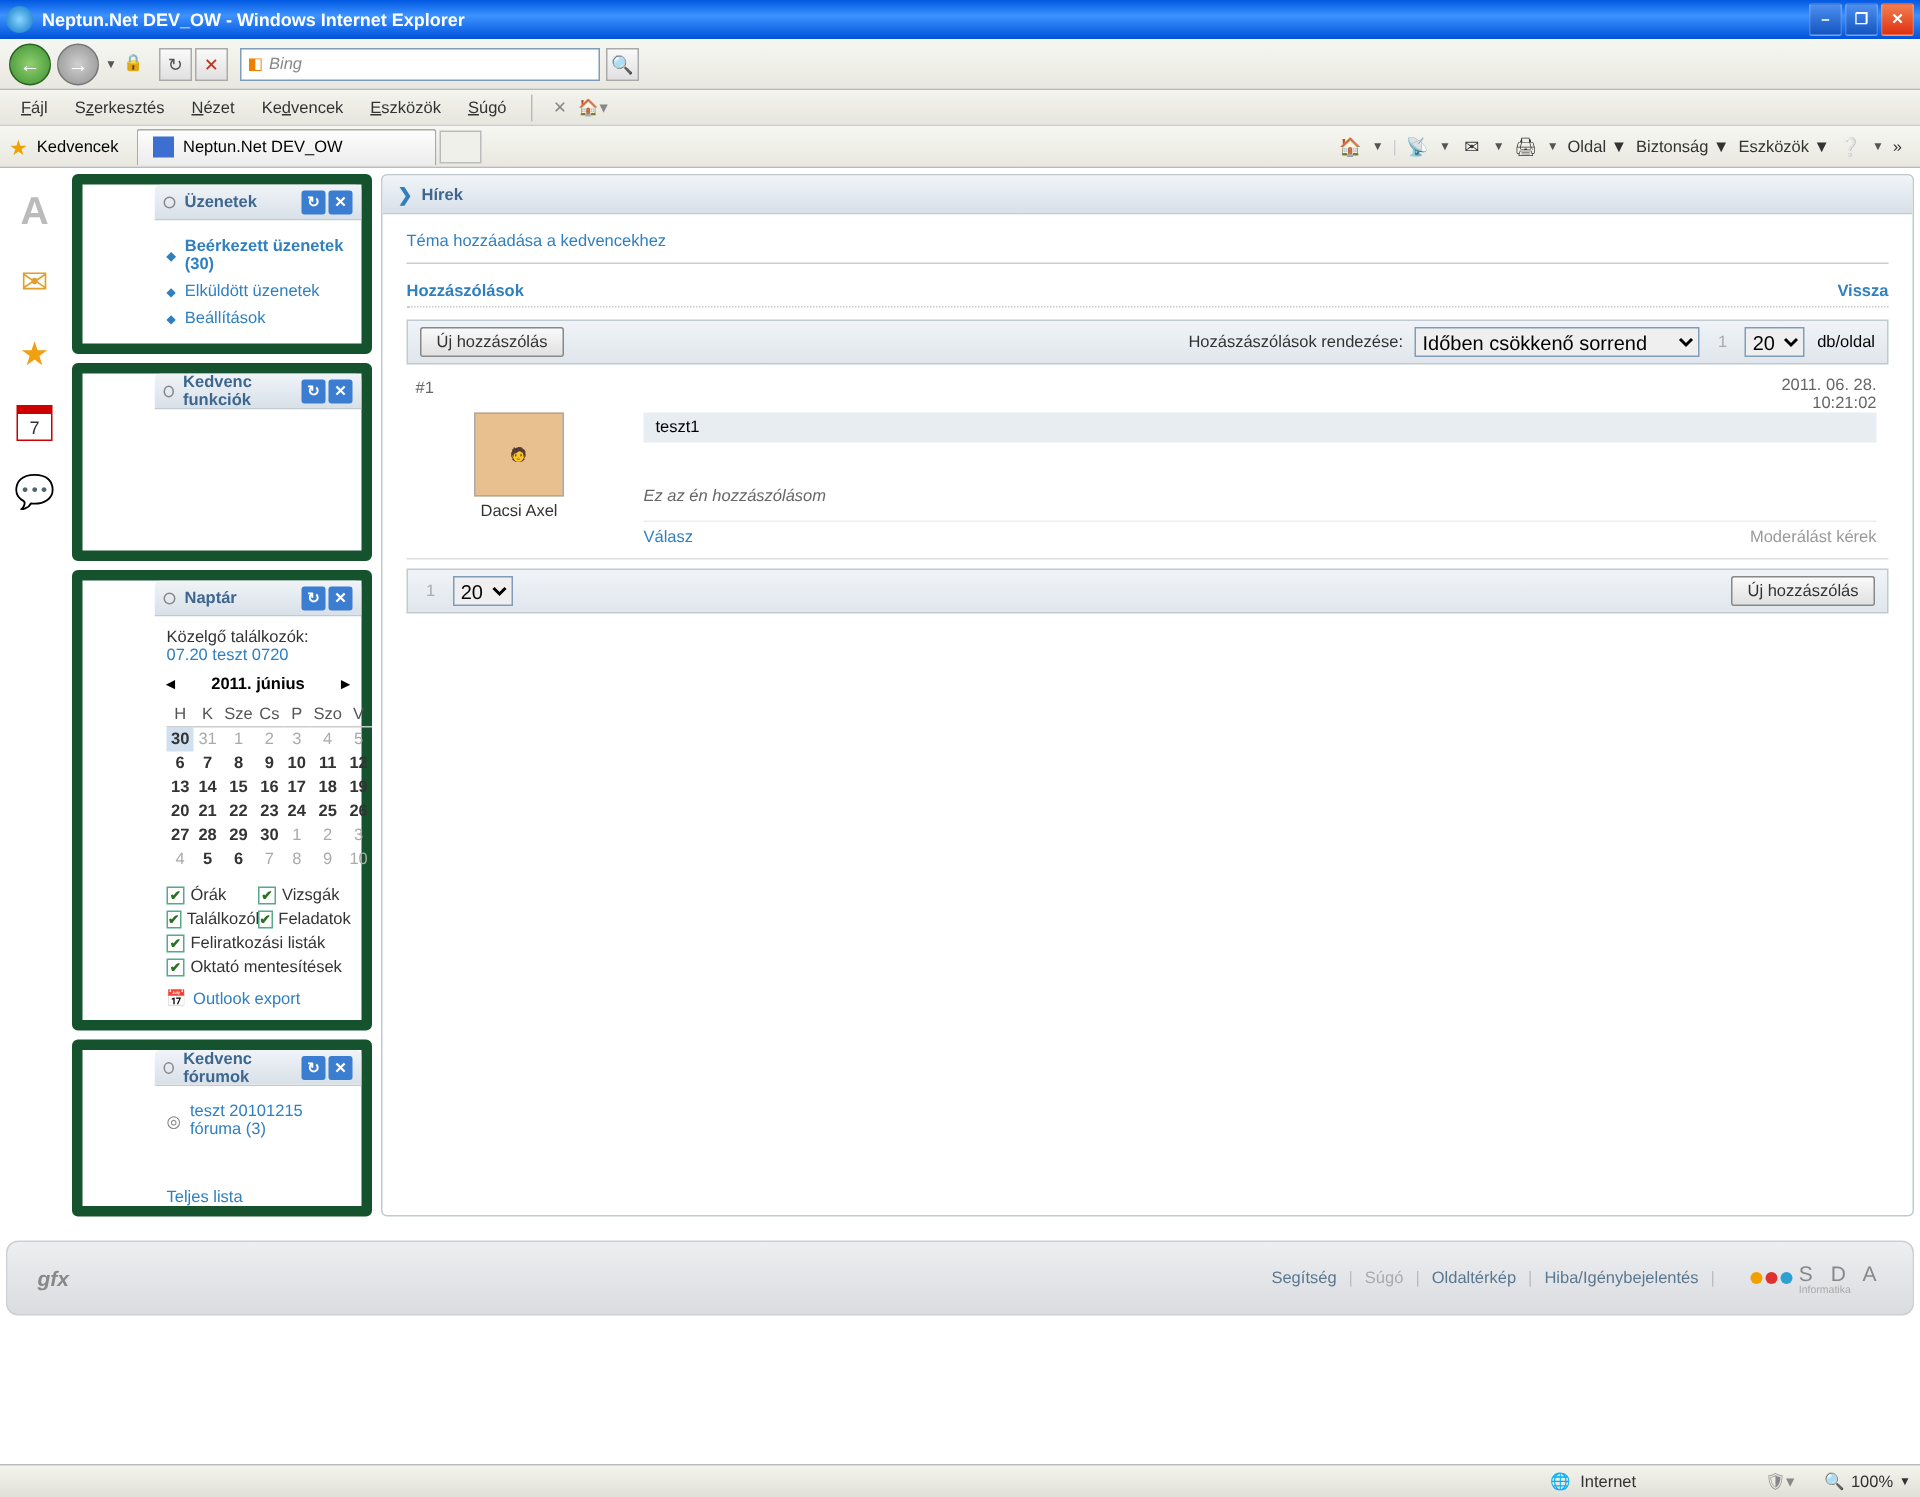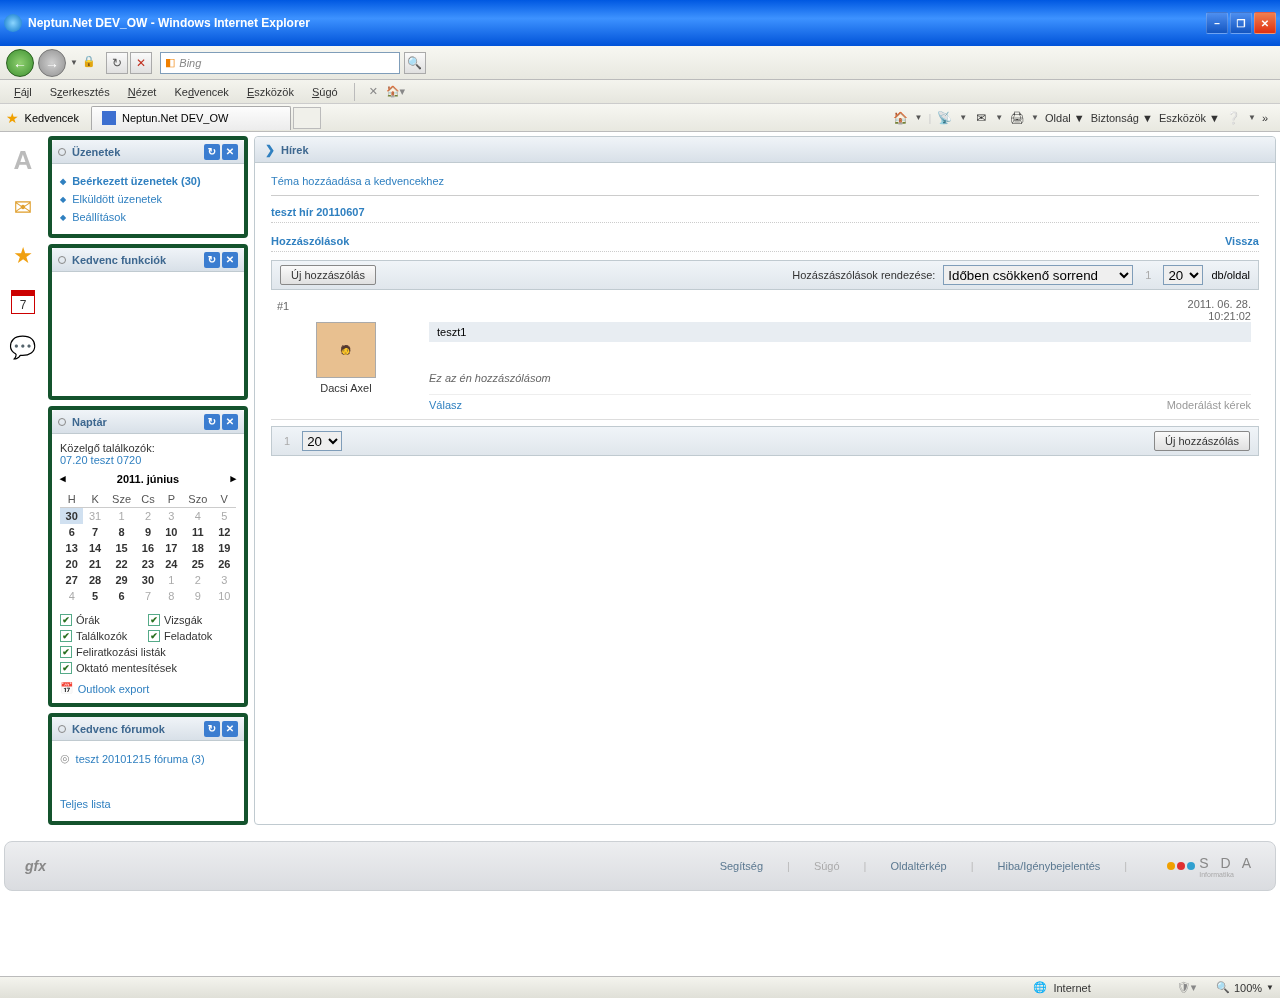--- a/index.html
+++ b/index.html
@@ -1,17 +1,17 @@
 <!DOCTYPE html>
 <html><head>
 <meta charset="utf-8">
 <style>
 * { box-sizing: border-box; margin: 0; padding: 0; }
 body { font-family: Tahoma, Arial, sans-serif; font-size: 11px; background: #fff; overflow: hidden; width: 1280px; height: 998px; }
-.titlebar { height: 46px; background: linear-gradient(#0058e1,#3d92ff 40%,#0052d8); display: flex; align-items: center; padding: 0 4px; color: #fff; font-weight: bold; font-size: 12px; }
+.titlebar { height: 26px; background: linear-gradient(#0058e1,#3d92ff 40%,#0052d8); display: flex; align-items: center; padding: 0 4px; color: #fff; font-weight: bold; font-size: 12px; }
 .titlebar .ie-logo { width: 18px; height: 18px; margin-right: 6px; border-radius: 50%; background: radial-gradient(circle,#8bd6ff,#0a73c7); position: relative; }
 .titlebar .title-text { flex: 1; }
 .win-btns { display: flex; gap: 2px; }
 .win-btn { width: 22px; height: 22px; border: 1px solid #fff3; background: linear-gradient(#4e8ff0,#1355c0); border-radius: 2px; display: flex; align-items: center; justify-content: center; color: #fff; font-size: 10px; }
 .win-btn.close { background: linear-gradient(#f08050,#e03010); }
 .nav-row { height: 34px; background: linear-gradient(#f7f7f2,#e8e8e0); border-bottom: 1px solid #bbb; display: flex; align-items: center; padding: 0 6px; gap: 4px; }
 .nav-btn { width: 28px; height: 28px; border-radius: 50%; background: radial-gradient(circle,#8fd070,#3d9030); display: flex; align-items: center; justify-content: center; color: #fff; font-size: 14px; border: 1px solid #2a6020; }
 .nav-btn.fwd { background: radial-gradient(circle,#d0d0d0,#909090); border-color: #777; }
 .addr-box { flex: 1; height: 22px; border: 1px solid #7f9db9; background: #fff; display: flex; align-items: center; padding: 0 2px; }
 .addr-icon { width: 16px; height: 16px; background: #3d6fd0; display: inline-block; }
@@ -35,21 +35,21 @@
 .tab .tab-icon { width: 14px; height: 14px; background: #3d6fd0; }
 .blank-tab { width: 28px; height: 22px; border: 1px solid #bbb; background: #f0f0ea; margin-left: 2px; }
 .cmd-bar { margin-left: auto; display: flex; align-items: center; gap: 6px; color: #333; padding-right: 6px;}
 .cmd-ic { width: 16px; height: 16px; display: inline-flex; align-items: center; justify-content: center; font-size: 12px;}
 .cmd-dd { font-size: 8px; color: #555;}
 .page-wrap { height: 850px; overflow: auto; background: #fff; }
 .page { display: flex; padding: 4px; gap: 6px; }
 .left-rail { width: 38px; display: flex; flex-direction: column; align-items: center; gap: 20px; padding-top: 10px;}
 .rail-ic { width: 28px; height: 28px; display: flex; align-items: center; justify-content: center; font-size: 22px; }
 .sidebar { width: 200px; display: flex; flex-direction: column; gap: 6px; }
-.widget { border: 4px solid #14532d; border-radius: 4px; background: #fff; }
+.widget { border: 7px solid #14532d; border-radius: 4px; background: #fff; padding-left: 48px; }
 .widget-hd { height: 24px; background: linear-gradient(#f0f4f8,#d8e0e8); border-bottom: 1px solid #c0cad0; display: flex; align-items: center; padding: 0 6px; color: #3d678f; font-weight: bold; border-radius: 4px 4px 0 0;}
 .widget-hd .bullet { width: 8px; height: 8px; border-radius: 50%; border: 1px solid #888; margin-right: 6px; }
 .widget-hd-btns { margin-left: auto; display: flex; gap: 2px; }
 .hd-btn { width: 16px; height: 16px; border-radius: 2px; display: flex; align-items: center; justify-content: center; color: #fff; font-size: 10px; font-weight: bold;}
 .hd-btn.ref { background: #3b7dd0; }
 .hd-btn.cls { background: #3b7dd0; }
 .widget-body { padding: 8px; }
 .link-item { display: flex; align-items: center; gap: 6px; padding: 3px 0; color: #3080c0; cursor: pointer; }
 .link-item.bold { font-weight: bold; }
 .link-item .diamond { color: #3080c0; font-size: 8px; }
@@ -88,21 +88,21 @@
 .comment-content { flex: 1; padding: 4px 8px; }
 .comment-meta { text-align: right; color: #666; font-size: 11px;}
 .comment-sub { background: #e8edf2; padding: 4px 8px; margin-bottom: 6px;}
 .comment-text { color: #666; font-style: italic; padding: 24px 0 10px;}
 .comment-actions { display: flex; border-top: 1px solid #eee; padding: 4px 0;}
 .comment-actions .reply { color: #3080c0; cursor: pointer;}
 .comment-actions .mod { margin-left: auto; text-align: right; color: #999;}
 .bottom-bar { background: linear-gradient(#f0f4f8,#e0e6ec); border: 1px solid #c0cad0; height: 30px; margin-top: 6px; display: flex; align-items: center; padding: 0 8px; gap: 8px;}
 .footer { margin: 12px 4px 20px; height: 50px; background: linear-gradient(#edeef0,#dadce0); border: 1px solid #ccd0d4; border-radius: 8px; display: flex; align-items: center; padding: 0 20px; color: #666;}
 .footer .gfx { font-weight: bold; font-style: italic; color: #888; font-size: 14px;}
-.footer-links { margin-left: auto; display: flex; gap: 24px; align-items: center;}
+.footer-links { margin-left: auto; display: flex; gap: 8px; align-items: center;}
 .footer-links a { color: #5a7890; }
 .footer-links .sep { color: #bbb; }
 .sda-logo { margin-left: 16px; display: flex; align-items: center; gap: 4px; color: #888; font-size: 14px; letter-spacing: 4px;}
 .sda-dots { display: flex; gap: 2px;}
 .sda-dots span { width: 8px; height: 8px; border-radius: 50%; display: inline-block;}
 .statusbar { position: absolute; bottom: 0; left: 0; right: 0; height: 22px; background: linear-gradient(#f4f4ee,#e0e0d8); border-top: 1px solid #bbb; display: flex; align-items: center; padding: 0 6px; color: #333;}
 .statusbar .sec { margin-left: auto; display: flex; align-items: center; gap: 6px;}
 .statusbar .globe { color: #3080c0;}
 .statusbar .zoom { margin-left: 14px; display: flex; align-items: center; gap: 4px;}
 .two-col { display: flex; flex-wrap: wrap;}
@@ -209,21 +209,21 @@
               <span class="diamond">◆</span>
               <span>Elküldött üzenetek</span>
             </div>
         <div class="link-item">
               <span class="diamond">◆</span>
               <span>Beállítások</span>
             </div>
       </div>
     </div>
 
-    <div class="widget" style="height:156px;">
+    <div class="widget" style="height:132px;">
       <div class="widget-hd">
         <span class="bullet"></span>
         <span>Kedvenc funkciók</span>
         <div class="widget-hd-btns">
           <span class="hd-btn ref">↻</span>
           <span class="hd-btn cls">✕</span>
         </div>
       </div>
     </div>
 
@@ -367,21 +367,20 @@
     </div>
   </div>
 
   <div class="main">
     <div class="main-hd">
       <span class="arrow">❯</span>
       <span>Hírek</span>
     </div>
     <div class="main-body">
       <a class="fav-link">Téma hozzáadása a kedvencekhez</a>
-      <div class="news-title">teszt hír 20110607</div>
 
       <div class="comments-title">
         <span>Hozzászólások</span>
         <span class="back">Vissza</span>
       </div>
 
       <div class="comment-bar">
         <span class="btn">Új hozzászólás</span>
         <span class="sort-lbl">Hozászászólások rendezése:</span>
         <select class="sort-sel"><option>Időben csökkenő sorrend</option></select>

